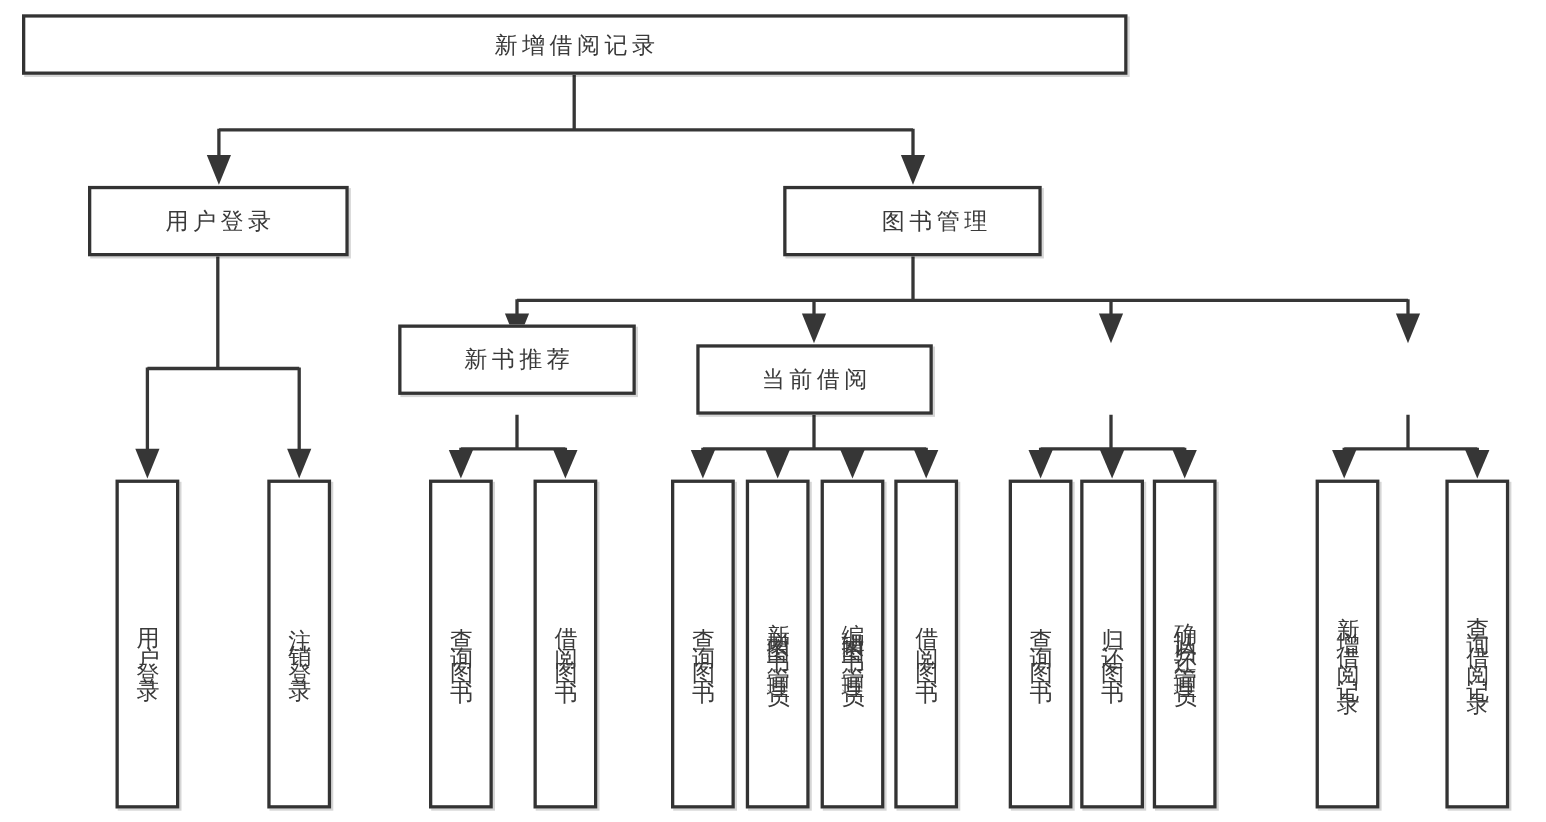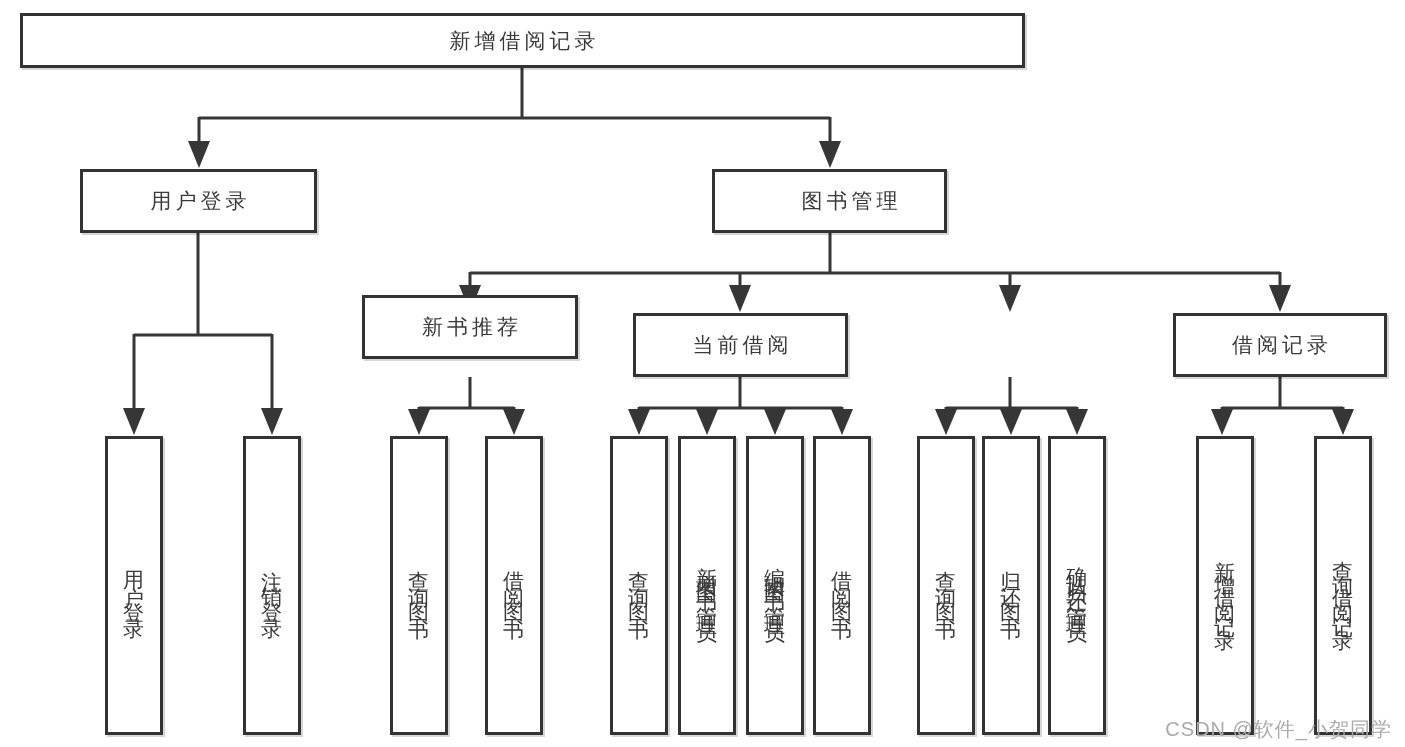--- a/index.html
+++ b/index.html
@@ -115,23 +115,20 @@
   <div class="node" id="n-l2-1">
     <span class="hlabel">图书管理</span>
   </div>
 
   <div class="node" id="n-g0">
     <span class="hlabel">新书推荐</span>
   </div>
   <div class="node" id="n-g1">
     <span class="hlabel">当前借阅</span>
   </div>
-  <div class="node" id="n-g3">
-    <span class="hlabel">借阅记录</span>
-  </div>
 
   <div class="node leaf" id="lf-0">
     <span class="vtext" style="letter-spacing: 16px;">用户登录</span>
   </div>
   <div class="node leaf" id="lf-1">
     <span class="vtext" style="letter-spacing: 16px;">注销登录</span>
   </div>
   <div class="node leaf" id="lf-2">
     <span class="vtext" style="letter-spacing: 16px;">查询图书</span>
   </div>
@@ -159,15 +156,14 @@
   <div class="node leaf" id="lf-10">
     <span class="vtext" style="letter-spacing: 8px;">确认归还（管理员）</span>
   </div>
   <div class="node leaf" id="lf-11">
     <span class="vtext" style="letter-spacing: 14px;">新增借阅记录</span>
   </div>
   <div class="node leaf" id="lf-12">
     <span class="vtext" style="letter-spacing: 14px;">查询借阅记录</span>
   </div>
 
-  <div id="watermark">CSDN @软件_小贺同学</div>
 
 </div>
 
 </body></html>

